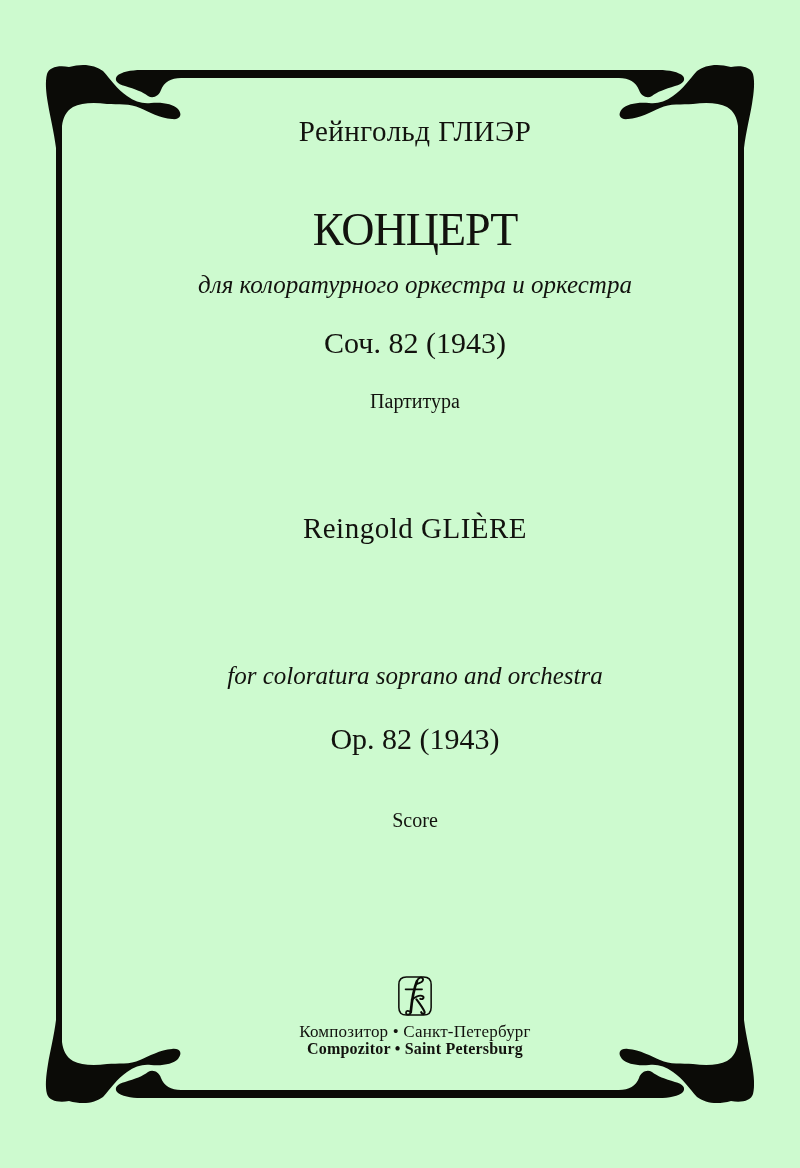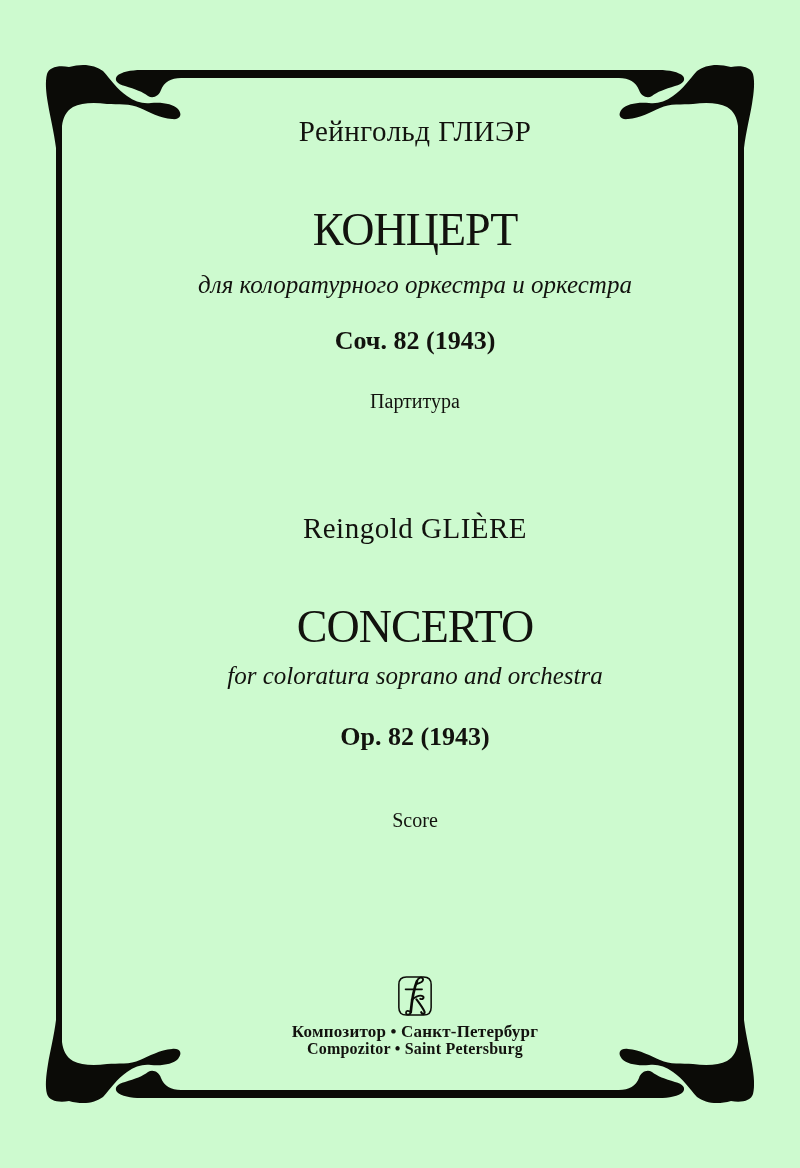--- a/index.html
+++ b/index.html
@@ -8,23 +8,23 @@
     position:relative;width:800px;height:1168px;
     background:#cdfacf;
     font-family:"Liberation Serif","DejaVu Serif",serif;
     color:#12120e;
   }
   .frame-svg{position:absolute;left:0;top:0;width:800px;height:1168px;}
   .t{position:absolute;left:30px;width:770px;text-align:center;white-space:nowrap;}
   .author{font-size:29px;letter-spacing:.5px;}
   .big-title{font-size:46px;letter-spacing:-1px;}
   .subtitle{font-size:25px;font-style:italic;}
-  .opus{font-size:26px;font-weight:bold;}
+  .opus{font-size:30px;}
   .fmt{font-size:20px;}
-  .pub-line{font-size:17px;font-weight:700;letter-spacing:.2px;}
+  .pub-line{font-size:17px;font-weight:400;letter-spacing:.2px;}
   .pub-line2{font-size:16px;font-weight:600;letter-spacing:.2px;}
   .logo-wrap{position:absolute;left:396px;top:973px;width:38px;height:46px;}
 </style>
 </head>
 <body>
 
 <div class="cover">
 
   <svg class="frame-svg" viewBox="0 0 800 1168" xmlns="http://www.w3.org/2000/svg" aria-hidden="true">
     <defs>
@@ -51,21 +51,20 @@
     <use href="#corner" transform="translate(755,1110) scale(-1,-1)"></use>
   </svg>
 
   <div class="t big-title" style="top:203px">КОНЦЕРТ</div>
   <div class="t author" style="top:115px">Рейнгольд ГЛИЭР</div>
   <div class="t subtitle" style="top:271px">для колоратурного оркестра и оркестра</div>
   <div class="t opus" style="top:326px">Соч. 82 (1943)</div>
   <div class="t fmt" style="top:390px">Партитура</div>
 
   <div class="t author" style="top:512px">Reingold GLIÈRE</div>
-  <div class="t big-title" style="top:600px">CONCERTO</div>
   <div class="t subtitle" style="top:662px">for coloratura soprano and orchestra</div>
   <div class="t opus" style="top:722px">Op. 82 (1943)</div>
   <div class="t fmt" style="top:809px">Score</div>
 
   <div class="logo-wrap">
     <svg width="38" height="46" viewBox="0 0 40 46" xmlns="http://www.w3.org/2000/svg" aria-hidden="true">
       <path d="M29 3 Q37 3 37 11 L37 35 Q37 43 29 43 L11 43 Q3 43 3 35 L3 11 Q3 3 11 3 Z" fill="none" stroke="#0b0b07" stroke-width="1.6"></path>
       <g fill="none" stroke="#0b0b07" stroke-linecap="round">
         <path d="M15.5 40 C16.5 30 18.5 16 22 7.5" stroke-width="2.8"></path>
         <path d="M22 7.5 C23.5 3 28 2.5 28.5 5.5 C28.8 8 25 9.5 21.5 10.5" stroke-width="2"></path>

